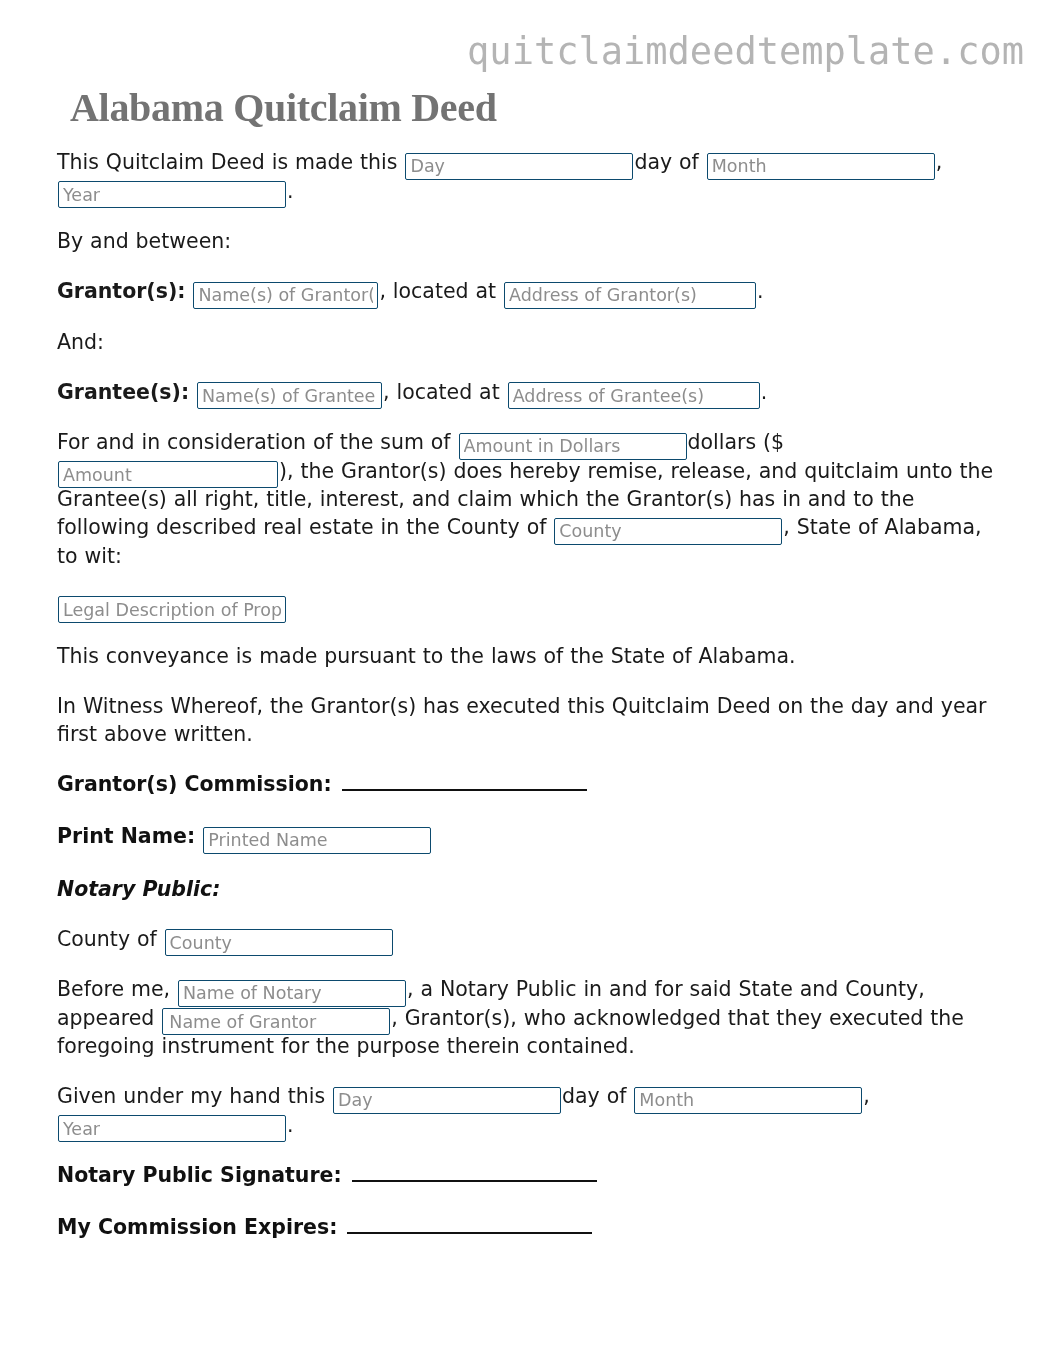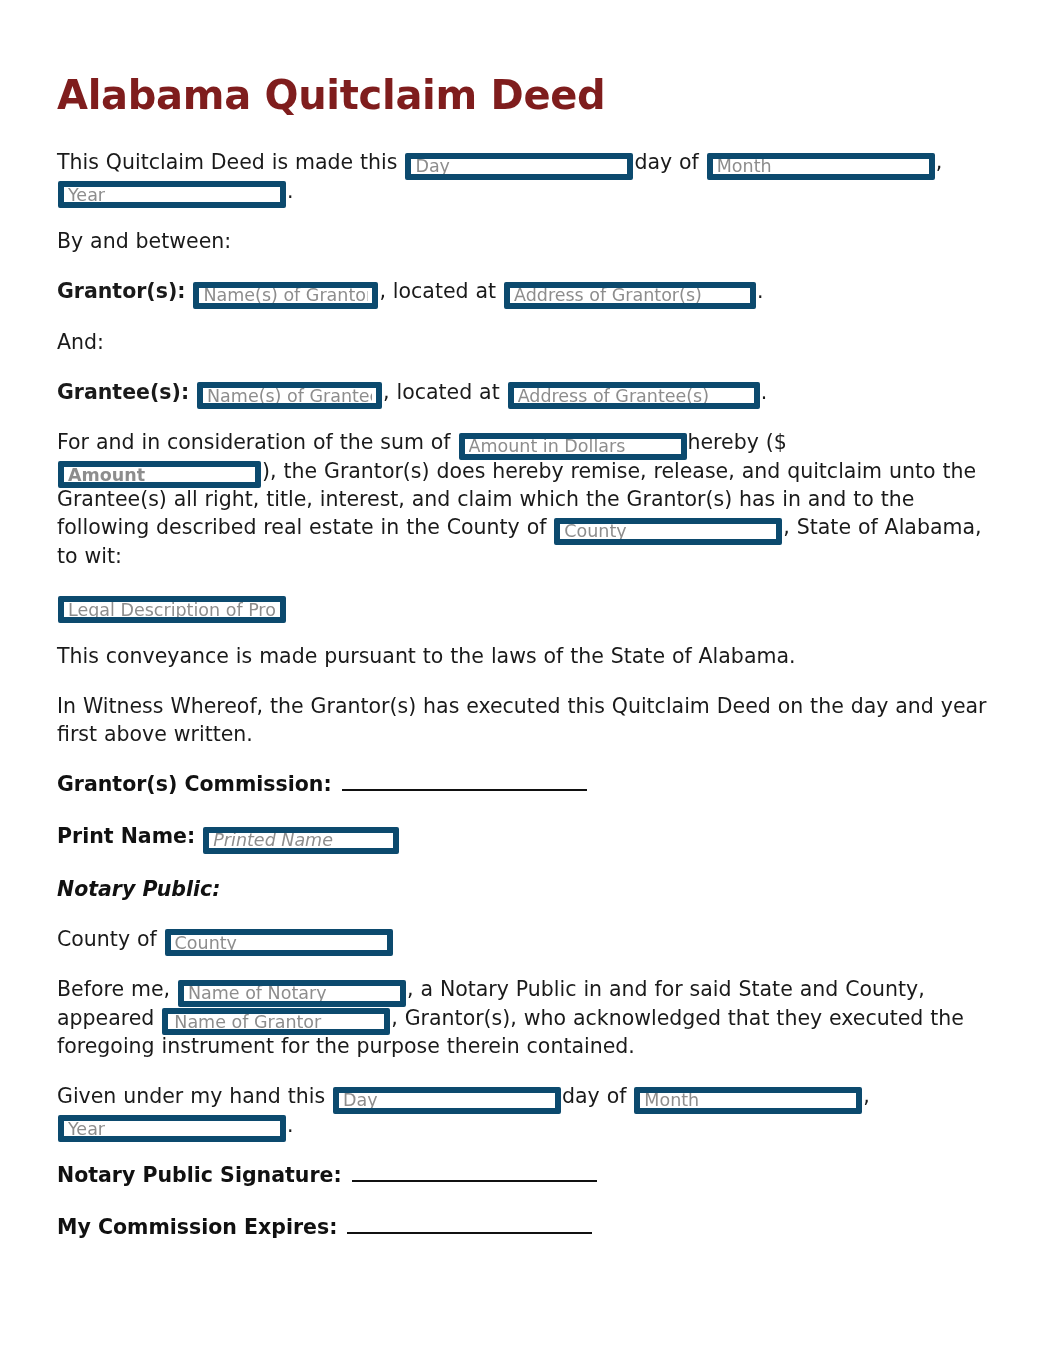--- a/index.html
+++ b/index.html
@@ -36,26 +36,27 @@
     color: #b4b4b4;
     white-space: nowrap;
     user-select: none;
   }
 
   
   .doc-title {
     position: absolute;
     left: 57px;
     top: 71px;
-    margin: 0;
+    margin: 13px;
     font-size: 40px;
     line-height: 48px;
     font-weight: bold;
     letter-spacing: -0.3px;
-    color: #7f1d1d;
+    color: #737373;
+    font-family: Liberation Serif, serif;
   }
 
   
   .body-content {
     position: absolute;
     left: 57px;
     top: 148px;
     width: 940px;
   }
   p.para {
@@ -66,21 +67,21 @@
     word-spacing: 0.4px;
   }
   .bold { font-weight: bold; }
 
   
   .fld {
     display: inline-block;
     vertical-align: baseline;
     box-sizing: border-box;
     height: 27px;
-    border: 6px solid #0c4a6e;
+    border: 1px solid #0c4a6e;
     border-radius: 2px;
     background: #ffffff;
     font-family: "DejaVu Sans", "Liberation Sans", sans-serif;
     font-size: 17.5px;
     line-height: 25px;
     color: #111111;
     padding: 0 4px;
     margin: 0 1px;
     position: relative;
     top: 3px;
@@ -88,24 +89,24 @@
   }
   .fld::placeholder { color: #8d8d8d; opacity: 1; }
   .fld::-moz-placeholder { color: #8d8d8d; opacity: 1; }
 
   .w-day      { width: 228px; }
   .w-month    { width: 228px; }
   .w-year     { width: 228px; }
   .w-gname    { width: 185px; }
   .w-gaddr    { width: 252px; }
   .w-amt-dol  { width: 228px; }
-  .w-amount   { width: 203px; font-weight: bold; }
+  .w-amount   { width: 220px; }
   .w-county   { width: 228px; }
   .w-legal    { width: 228px; }
-  .w-printed  { width: 196px; font-style: italic; }
+  .w-printed  { width: 228px; }
   .w-county2  { width: 228px; }
   .w-notary   { width: 228px; }
   .w-grantor2 { width: 228px; padding-left: 6px; }
   .w-day2     { width: 228px; }
   .w-month2   { width: 228px; }
   .w-year2    { width: 228px; }
 
   
   .sig-row {
     margin: 0 0 24px 0;
@@ -131,20 +132,21 @@
     font-weight: bold;
     color: #111111;
     font-style: italic;
   }
 </style>
 </head>
 <body>
 
 <div class="page">
 
+  <div class="watermark">quitclaimdeedtemplate.com</div>
 
   <h1 class="doc-title">Alabama Quitclaim Deed</h1>
 
   <div class="body-content">
 
     <p class="para"><span>This Quitclaim Deed is made this</span>
       <input class="fld w-day" type="text" placeholder="Day" style=""><span>day of</span>
       <input class="fld w-month" type="text" placeholder="Month" style=""><span>,</span>
       <input class="fld w-year" type="text" placeholder="Year" style=""><span>.</span></p>
 
@@ -154,21 +156,21 @@
       <input class="fld w-gname" type="text" placeholder="Name(s) of Grantor(s)" style=""><span>, located at</span>
       <input class="fld w-gaddr" type="text" placeholder="Address of Grantor(s)" style=""><span>.</span></p>
 
     <p class="para">And:</p>
 
     <p class="para"><span class="bold">Grantee(s):</span>
       <input class="fld w-gname" type="text" placeholder="Name(s) of Grantee(s)" style=""><span>, located at</span>
       <input class="fld w-gaddr" type="text" placeholder="Address of Grantee(s)" style=""><span>.</span></p>
 
     <p class="para"><span>For and in consideration of the sum of</span>
-      <input class="fld w-amt-dol" type="text" placeholder="Amount in Dollars" style=""><span>hereby ($</span>
+      <input class="fld w-amt-dol" type="text" placeholder="Amount in Dollars" style=""><span>dollars ($</span>
       <input class="fld w-amount" type="text" placeholder="Amount" style=""><span>), the Grantor(s) does hereby remise, release, and quitclaim unto the Grantee(s) all right, title, interest, and claim which the Grantor(s) has in and to the following described real estate in the County of</span>
       <input class="fld w-county" type="text" placeholder="County" style=""><span>, State of Alabama, to wit:</span></p>
 
     <p class="para"><input class="fld w-legal" type="text" placeholder="Legal Description of Property" style=""></p>
 
     <p class="para">This conveyance is made pursuant to the laws of the State of Alabama.</p>
 
     <p class="para">In Witness Whereof, the Grantor(s) has executed this Quitclaim Deed on the day and year first above written.</p>
 
     <p class="sig-row"><span>Grantor(s) Commission:</span><span class="sig-line"></span></p>

